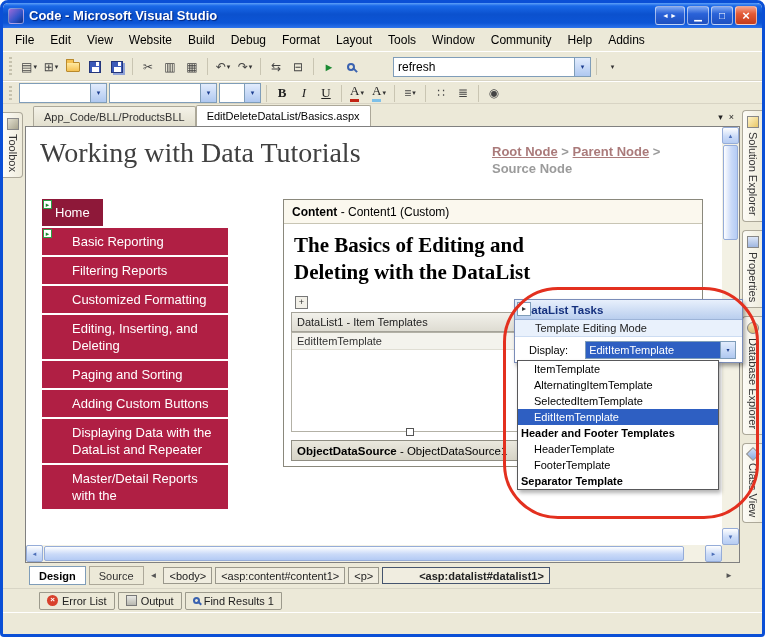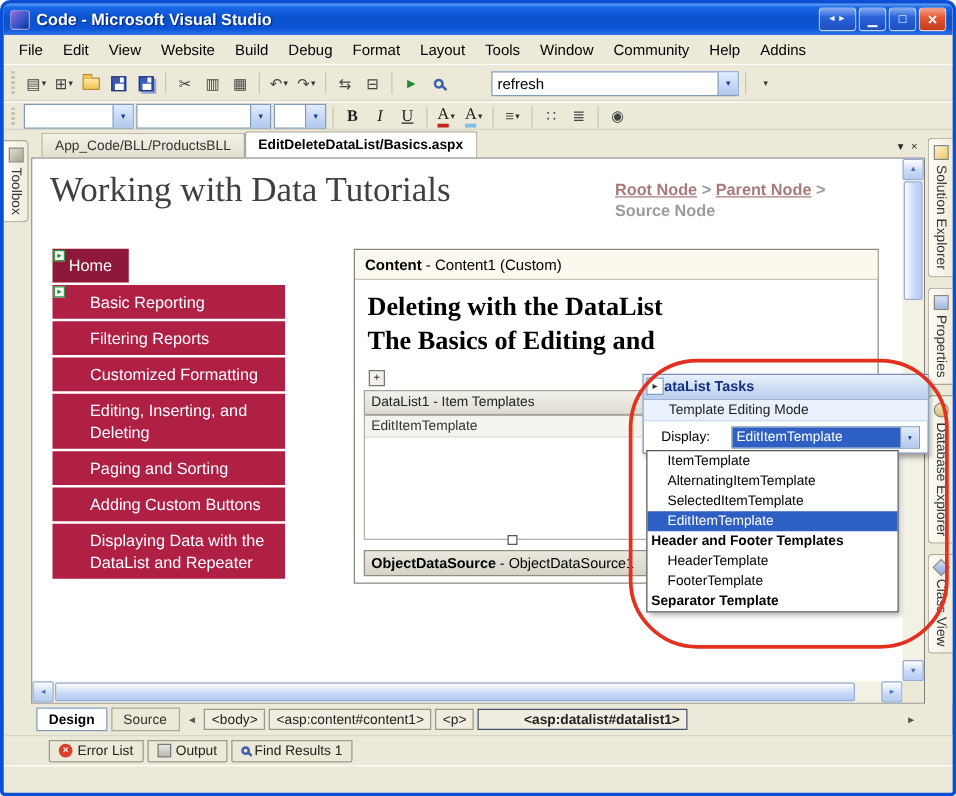--- a/index.html
+++ b/index.html
@@ -58,21 +58,21 @@
   .vi-se{background:linear-gradient(135deg,#FFF3C8,#E8C766);}
   .vi-prop{background:linear-gradient(180deg,#DCE6F8,#9FB6E0);}
   .vi-db{border-radius:50%;background:linear-gradient(180deg,#F4E8B8,#D8BE7A);}
   .vi-cv{background:linear-gradient(135deg,#CFE0F8,#88A8E0);transform:rotate(45deg);width:10px;height:10px;}
   .vi-tb{background:linear-gradient(135deg,#E2DFCF,#A8A48E);}
 
   
   .tabstrip{position:absolute;left:22px;right:22px;top:101px;height:22px;display:flex;align-items:flex-end;padding-left:8px;background:#ECE9D8;}
   .dtab{height:20px;display:flex;align-items:center;padding:0 10px;font-size:11px;border:1px solid #ACA899;border-bottom:none;color:#333;border-radius:2px 2px 0 0;
     background:linear-gradient(180deg,#F4F2E8,#E2DFCE);white-space:nowrap;}
-  .dtab.active{background:#fff;font-weight:bold;color:#000;height:21px;}
+  .dtab.active{background:#fff;font-weight:normal;color:#000;height:21px;}
   .tsbtns{margin-left:auto;display:flex;align-items:center;gap:6px;padding:0 6px 4px 0;}
   .tsbtn{font-size:9px;color:#222;}
 
   
   .designer{position:absolute;left:22px;right:22px;top:123px;height:437px;background:#fff;border:1px solid #808080;}
   .canvas{position:absolute;left:0;top:0;right:17px;bottom:17px;overflow:hidden;background:#fff;}
   .pgtitle{position:absolute;left:14px;top:10px;font-family:"Liberation Serif",serif;font-size:28px;color:#404040;white-space:nowrap;}
   .bcrumb{position:absolute;left:466px;top:16px;width:210px;font-size:13px;font-weight:bold;line-height:17px;color:#9B9B9B;}
   .bc-link{color:#AA7A7A;text-decoration:underline;}
   .nav{position:absolute;left:16px;top:72px;width:186px;}
@@ -345,29 +345,30 @@
         <div class="nav-row nav-item">
           <span class="navglyph">▸</span>
           <span>Basic Reporting</span>
         </div>
         <div class="nav-row nav-item"><span>Filtering Reports</span></div>
         <div class="nav-row nav-item"><span>Customized Formatting</span></div>
         <div class="nav-row nav-item"><span>Editing, Inserting, and Deleting</span></div>
         <div class="nav-row nav-item"><span>Paging and Sorting</span></div>
         <div class="nav-row nav-item"><span>Adding Custom Buttons</span></div>
         <div class="nav-row nav-item"><span>Displaying Data with the DataList and Repeater</span></div>
+        <div class="nav-row nav-item"><span>Master/Detail Reports with the</span></div>
       </div>
 
       <div class="cbox">
         <div class="cbox-h">
           <span><b>Content</b><span> - Content1 (Custom)</span></span>
         </div>
         <div class="heading">
+          <span>The Basics of Editing and</span>
           <span>Deleting with the DataList</span>
-          <span>The Basics of Editing and</span>
         </div>
         <div class="moveglyph">+</div>
         <div class="dl-h">DataList1 - Item Templates</div>
         <div class="tpl">
           <div class="tpl-h">EditItemTemplate</div>
           <span class="tpl-handle"></span>
         </div>
         <div class="ods">
           <span><b>ObjectDataSource</b><span> - ObjectDataSource1</span></span>
         </div>

